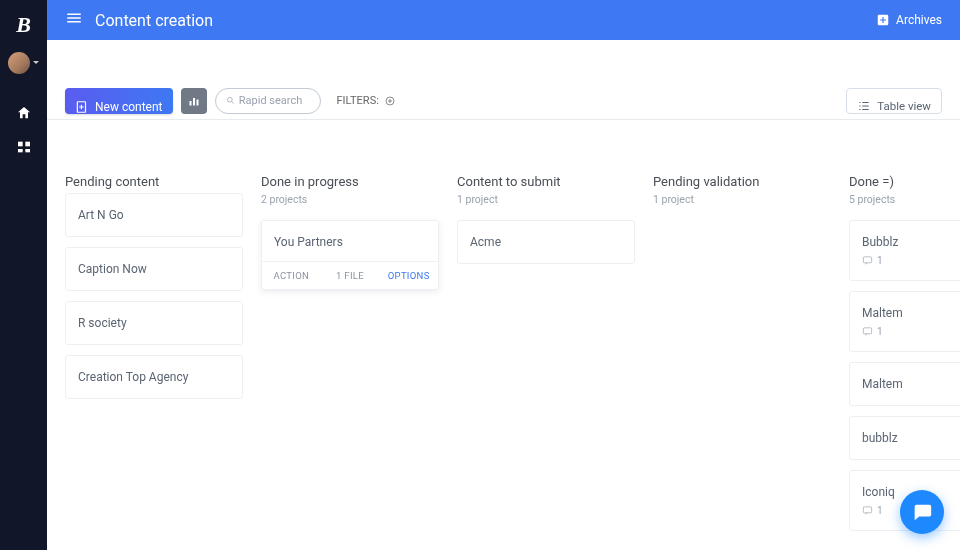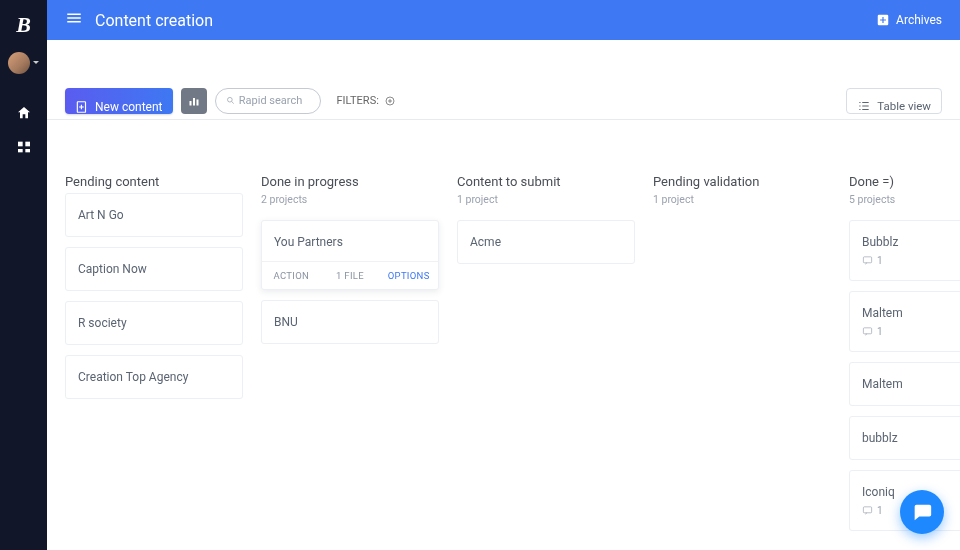--- a/index.html
+++ b/index.html
@@ -164,23 +164,20 @@
             <div class="col-title">Done in progress</div>
             <div class="col-count">2 projects</div>
             <div class="card expanded">
               <div class="card-title">You Partners</div>
               <div class="card-footer">
                 <div>ACTION</div>
                 <div>1 FILE</div>
                 <div class="link">OPTIONS</div>
               </div>
             </div>
-            <div class="card">
-              <div class="card-title">BNU</div>
-            </div>
           </div>
           <div class="col">
             <div class="col-title">Content to submit</div>
             <div class="col-count">1 project</div>
             <div class="card">
               <div class="card-title">Acme</div>
             </div>
           </div>
           <div class="col">
             <div class="col-title">Pending validation</div>

